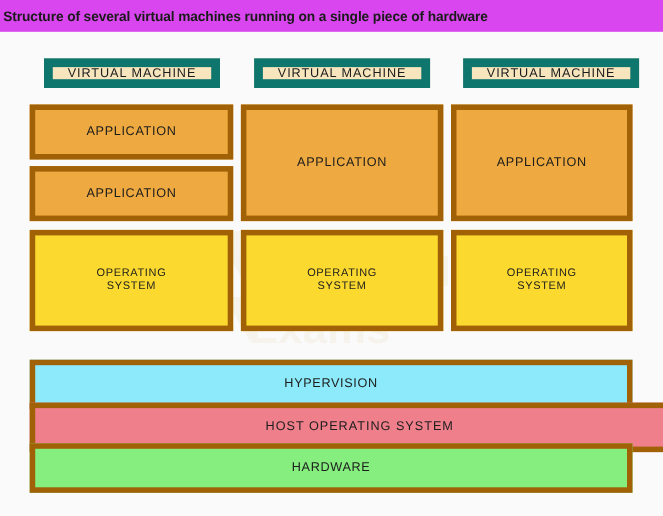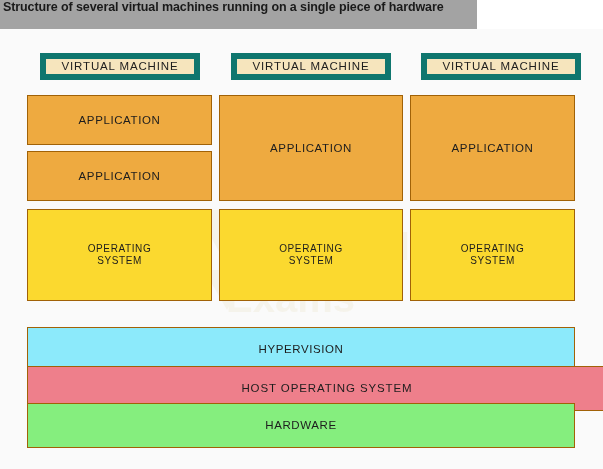--- a/index.html
+++ b/index.html
@@ -19,25 +19,25 @@
     width: 603px;
     height: 469px;
     background: #ffffff;
     box-sizing: border-box;
   }
   
   #title-bar {
     position: absolute;
     left: 0;
     top: 0;
-    width: 477px;
+    width: 603px;
     height: 29px;
-    background: #a3a3a3;
+    background: #d946ef;
     display: flex;
-    align-items: flex-start;
+    align-items: center;
   }
   #title-text {
     font-size: 12.5px;
     font-weight: bold;
     color: #1a1a1a;
     letter-spacing: -0.1px;
     padding-left: 3px;
     white-space: nowrap;
   }
   
@@ -62,34 +62,34 @@
     opacity: 0.55;
   }
   .wm-text {
     font-family: "Liberation Sans", sans-serif;
     font-weight: bold;
     fill: #f2eee0;
   }
   .box {
     position: absolute;
     box-sizing: border-box;
-    border: 1px solid #a16207;
+    border: 5px solid #a16207;
     display: flex;
     align-items: center;
     justify-content: center;
     text-align: center;
     z-index: 2;
     color: #1d1d1d;
     line-height: 1.22;
   }
   .vm-label {
     background: #f6e5bd;
     font-size: 11.5px;
     letter-spacing: 0.85px;
-    border: 6px solid #0f766e;
+    border: 8px solid #0f766e;
   }
   .app-box {
     background: #eeaa40;
     font-size: 11.5px;
     letter-spacing: 0.6px;
   }
   .os-box {
     background: #fbd92f;
     font-size: 10px;
     letter-spacing: 0.6px;

